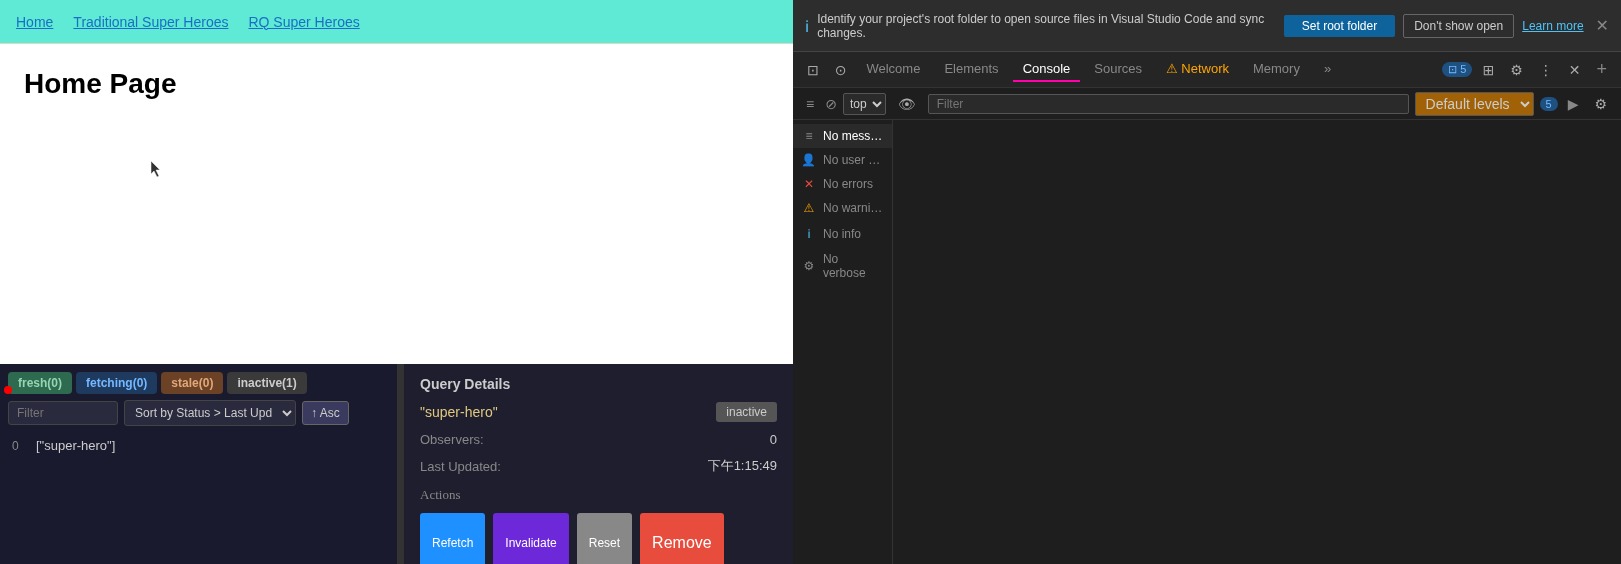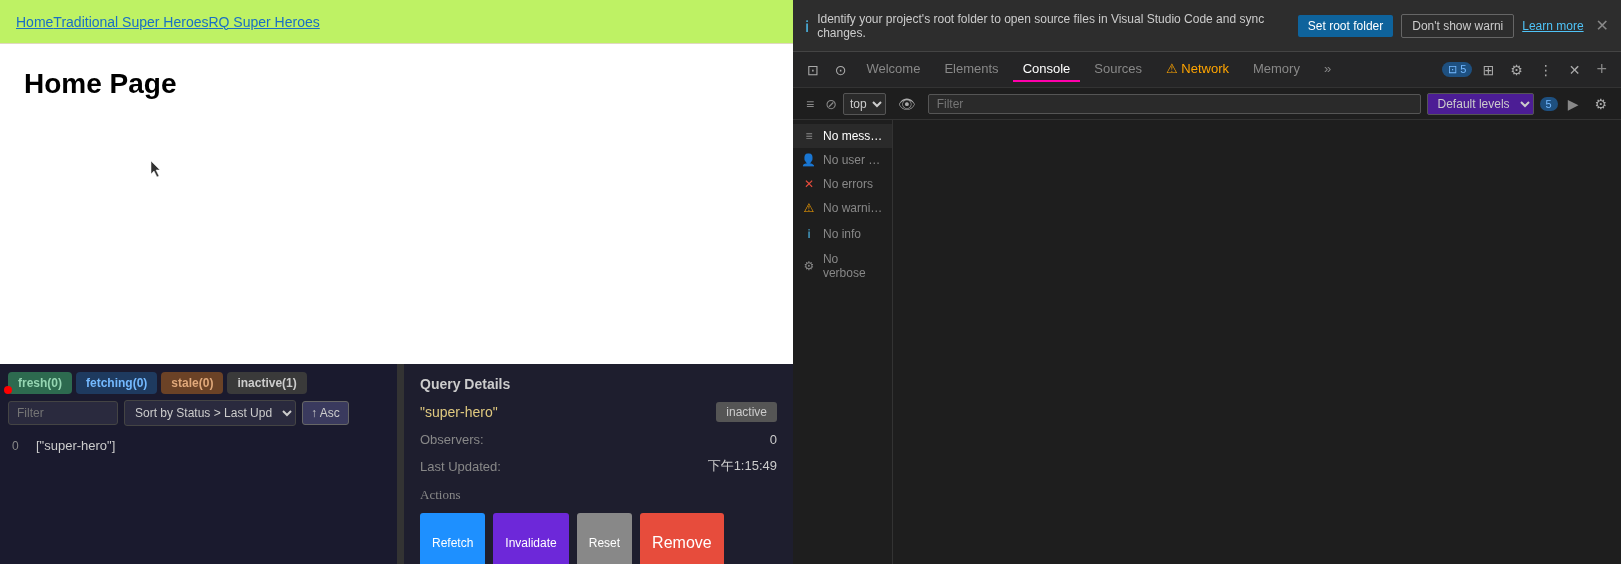--- a/index.html
+++ b/index.html
@@ -16,23 +16,24 @@
     .web-app {
       width: 793px;
       display: flex;
       flex-direction: column;
       background: #fff;
       flex-shrink: 0;
     }
 
     
     .nav-bar {
-      background: #bef264;
+      background: #5eead4;
       padding: 8px 16px;
       display: flex;
+      gap: 20px;
       align-items: center;
       border-bottom: 1px solid #e0d8c0;
       height: 44px;
     }
 
     .nav-link {
       color: #1a6fc4;
       text-decoration: underline;
       font-size: 14px;
       cursor: pointer;
@@ -261,21 +262,21 @@
     .vscode-banner-text {
       color: #ccc;
       font-size: 12px;
       flex: 1;
     }
 
     .btn-set-root {
       background: #0e639c;
       color: #fff;
       border: none;
-      padding: 4px 10px;
+      padding: 4px 18px;
       font-size: 12px;
       cursor: pointer;
       border-radius: 2px;
       white-space: nowrap;
     }
 
     .btn-dont-show {
       background: transparent;
       color: #ccc;
       border: 1px solid #666;
@@ -411,25 +412,25 @@
       background: #2a2a2a;
       border: 1px solid #555;
       color: #ccc;
       padding: 2px 8px;
       font-size: 12px;
       border-radius: 2px;
       flex: 1;
     }
 
     .console-levels-select {
-      background: #4c1d95;
+      background: #a16207;
       border: 1px solid #555;
       color: #ccc;
       padding: 2px 6px;
-      font-size: 12px;
+      font-size: 14px;
       border-radius: 2px;
     }
 
     .console-badge {
       background: #1e5080;
       color: #74b9ff;
       border-radius: 10px;
       padding: 1px 6px;
       font-size: 11px;
     }
@@ -574,21 +575,21 @@
       </div>
     </div>
   </div>
 
   <div class="devtools-panel">
 
     <div class="vscode-banner">
       <span class="vscode-banner-icon">ℹ</span>
       <span class="vscode-banner-text">Identify your project's root folder to open source files in Visual Studio Code and sync changes.</span>
       <button class="btn-set-root">Set root folder</button>
-      <button class="btn-dont-show">Don't show warni</button>
+      <button class="btn-dont-show">Don't show open</button>
       <span class="btn-learn-more">Learn more</span>
       <span class="banner-close">✕</span>
     </div>
 
     <div class="devtools-toolbar">
       <button class="dt-icon-btn">⊡</button>
       <button class="dt-icon-btn">⊙</button>
 
       <span class="devtools-tab">Welcome</span>
       <span class="devtools-tab">Elements</span>

